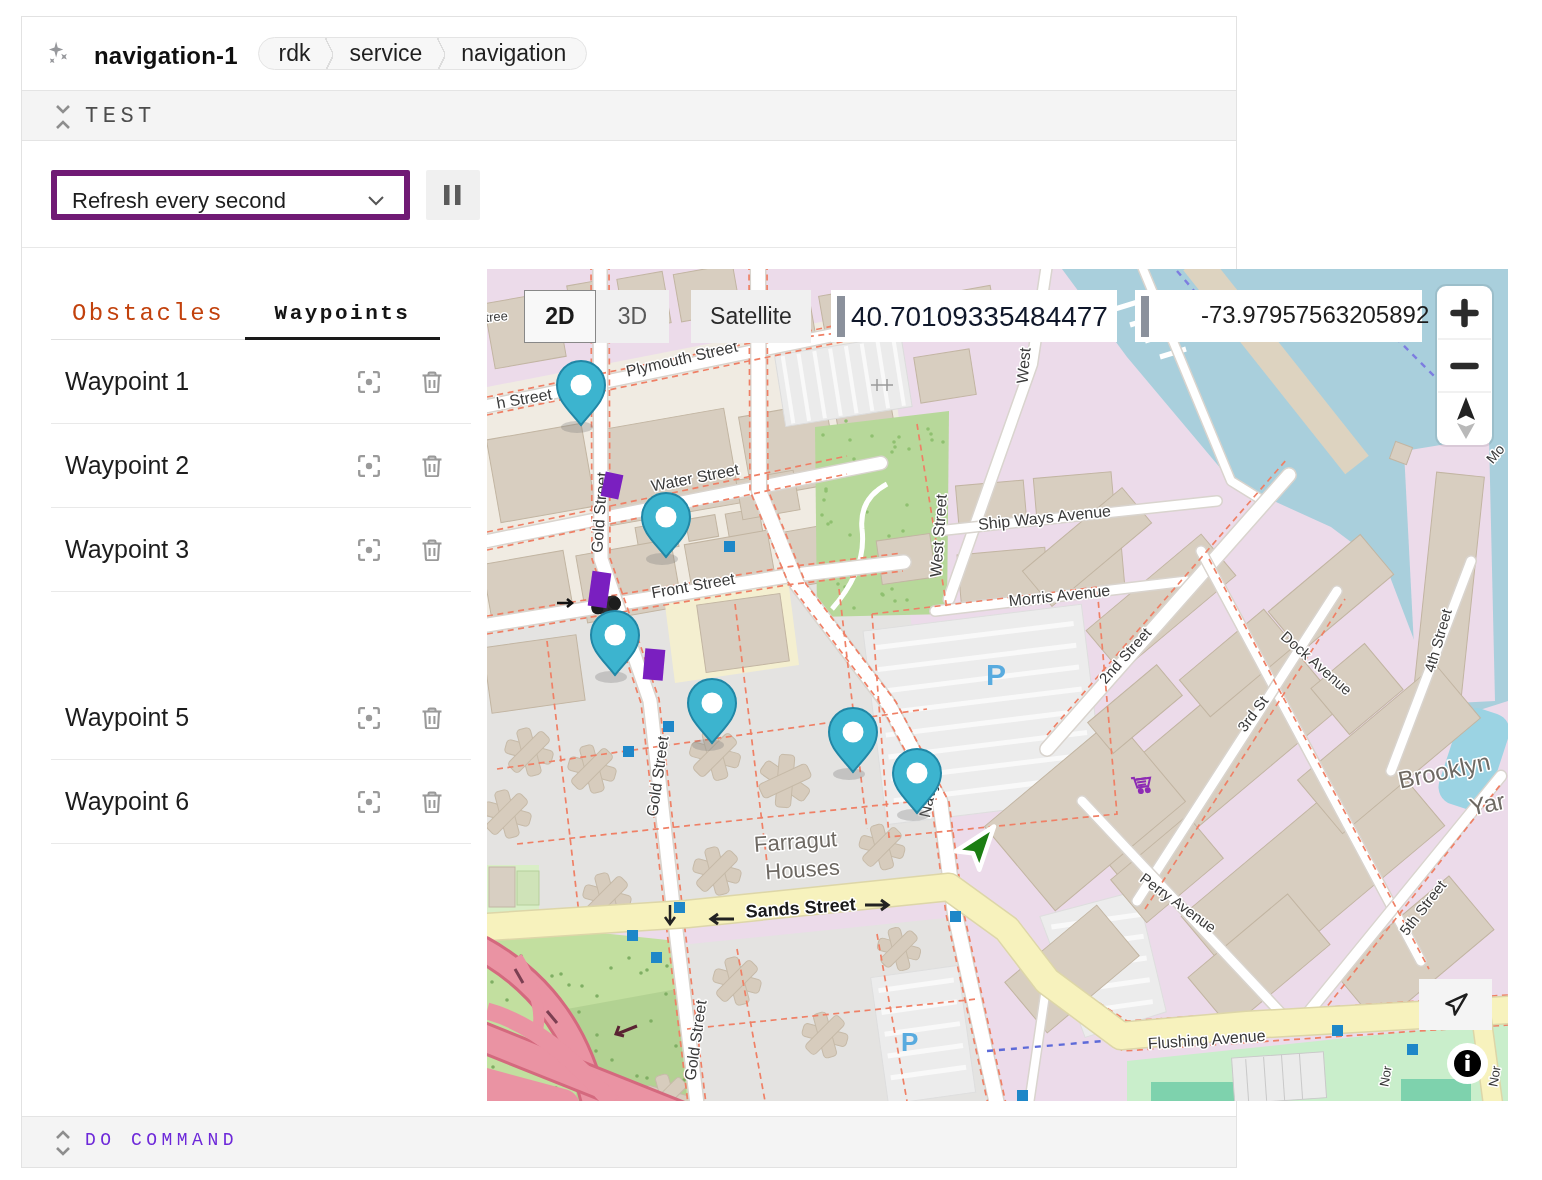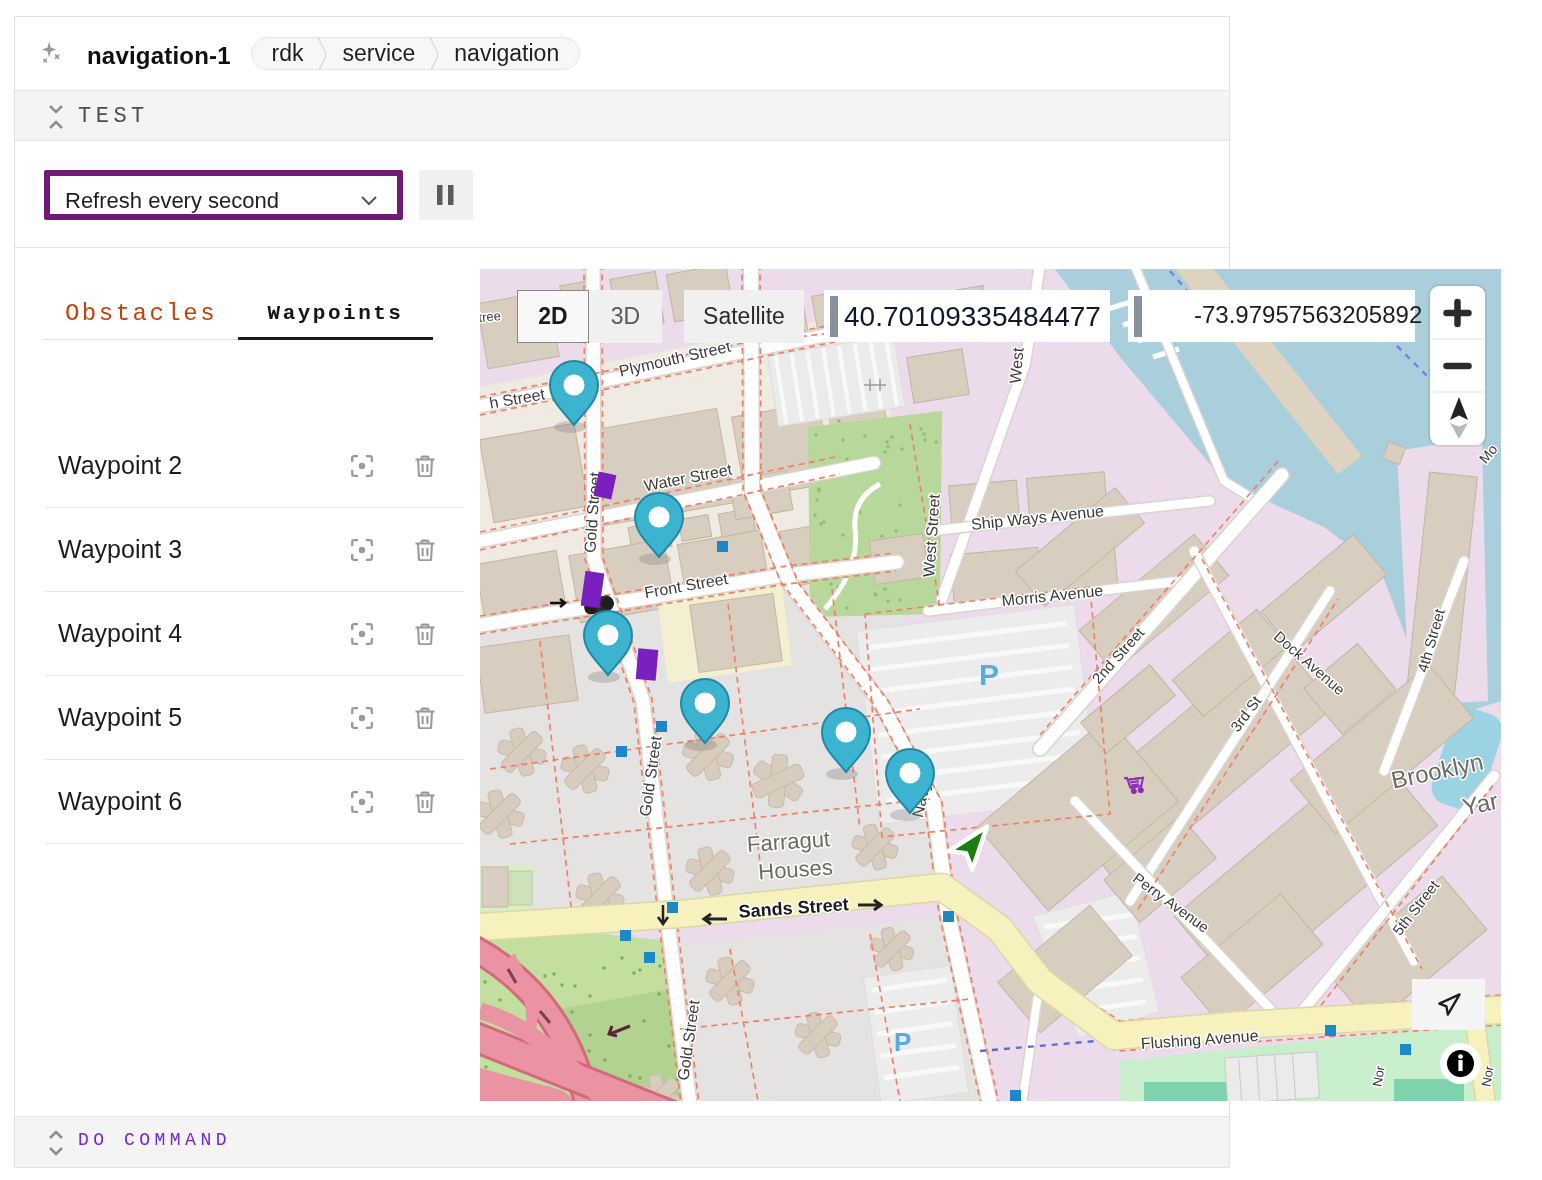--- a/index.html
+++ b/index.html
@@ -1,17 +1,17 @@
 <!DOCTYPE html>
 <html><head>
 <meta charset="utf-8">
 <style>
   * { margin:0; padding:0; box-sizing:border-box; }
   html,body { width:1542px; height:1180px; background:#fff; font-family:"Liberation Sans", sans-serif; }
-  .card { position:absolute; left:14px; top:16px; width:1216px; height:1152px; background:#fff; border:1px solid #e2e2e2; }
+  .card { position:absolute; left:21px; top:16px; width:1216px; height:1152px; background:#fff; border:1px solid #e2e2e2; }
   .hdr { position:absolute; left:0; top:0; width:100%; height:73px; background:#fff; }
   .title { position:absolute; left:72px; top:25px; font-size:24px; font-weight:bold; color:#0f0f0f; letter-spacing:0.2px;}
   .crumbs { position:absolute; left:236px; top:20px; height:33px; border:1px solid #e4e4e4; background:#f7f7f7; border-radius:17px; display:flex; overflow:hidden; padding:0 5px;}
   .crumb { font-size:23px; color:#1f1f1f; padding:0 14.5px; height:100%; display:flex; align-items:center; position:relative;}
   .csep { width:10px; height:33px; position:relative; }
   .csep:before { content:""; position:absolute; left:0; top:0; width:8px; height:16.5px; background:linear-gradient(to top right, transparent 48%, #ddd 48%, #ddd 58%, transparent 58%); }
   .csep:after { content:""; position:absolute; left:0; top:16.5px; width:8px; height:16.5px; background:linear-gradient(to bottom right, transparent 48%, #ddd 48%, #ddd 58%, transparent 58%); }
   .testbar { position:absolute; left:0; top:73px; width:100%; height:51px; background:#f4f4f4; border-top:1px solid #e4e4e4; border-bottom:1px solid #e4e4e4; }
   .testlabel { position:absolute; left:63px; top:13px; font-family:"Liberation Mono", monospace; font-size:22px; letter-spacing:4.5px; color:#4d4d4d; }
   .dobar { position:absolute; left:0; top:1099px; width:100%; height:51px; background:#f4f4f4; border-top:1px solid #e4e4e4; }
@@ -64,20 +64,41 @@
       <svg width="20" height="22" viewBox="0 0 20 22" style="position:absolute;left:17px;top:14px;">
           <rect x="1" y="1" width="5.5" height="20" fill="#5b5b5b"></rect>
           <rect x="12" y="1" width="5.5" height="20" fill="#5b5b5b"></rect>
         </svg>
     </div>
   </div>
   <div class="tabs">
     <div class="tab1">Obstacles</div>
     <div class="tab2">Waypoints</div>
   </div>
+  <div class="row" style="top:323px;">
+      <span>Waypoint 1</span>
+      <svg class="icon" style="left:307px;" viewBox="0 0 22 22">
+        <g fill="none" stroke="#9a9a9a" stroke-width="2.3">
+          <path d="M1.2 7 V3 a1.8 1.8 0 0 1 1.8-1.8 H7"></path>
+          <path d="M15 1.2 h4 a1.8 1.8 0 0 1 1.8 1.8 V7"></path>
+          <path d="M20.8 15 v4 a1.8 1.8 0 0 1 -1.8 1.8 H15"></path>
+          <path d="M7 20.8 H3 a1.8 1.8 0 0 1 -1.8-1.8 V15"></path>
+        </g>
+        <circle cx="11" cy="11" r="3.2" fill="#9a9a9a"></circle>
+      </svg>
+    <svg class="icon" style="left:370px;" viewBox="0 0 22 22">
+        <g fill="none" stroke="#9a9a9a" stroke-width="2.1">
+          <path d="M1.5 4.5 H20.5"></path>
+          <path d="M4 4.5 L4.9 20 a1.4 1.4 0 0 0 1.4 1.2 H15.7 a1.4 1.4 0 0 0 1.4-1.2 L18 4.5"></path>
+          <path d="M7.5 4.2 V2.8 a1.2 1.2 0 0 1 1.2-1.2 h4.6 a1.2 1.2 0 0 1 1.2 1.2 V4.2"></path>
+          <path d="M8.6 9 V17"></path>
+          <path d="M13.4 9 V17"></path>
+        </g>
+      </svg>
+    </div>
   <div class="row" style="top:407px;">
       <span>Waypoint 2</span>
       <svg class="icon" style="left:307px;" viewBox="0 0 22 22">
         <g fill="none" stroke="#9a9a9a" stroke-width="2.3">
           <path d="M1.2 7 V3 a1.8 1.8 0 0 1 1.8-1.8 H7"></path>
           <path d="M15 1.2 h4 a1.8 1.8 0 0 1 1.8 1.8 V7"></path>
           <path d="M20.8 15 v4 a1.8 1.8 0 0 1 -1.8 1.8 H15"></path>
           <path d="M7 20.8 H3 a1.8 1.8 0 0 1 -1.8-1.8 V15"></path>
         </g>
         <circle cx="11" cy="11" r="3.2" fill="#9a9a9a"></circle>
@@ -87,41 +108,20 @@
           <path d="M1.5 4.5 H20.5"></path>
           <path d="M4 4.5 L4.9 20 a1.4 1.4 0 0 0 1.4 1.2 H15.7 a1.4 1.4 0 0 0 1.4-1.2 L18 4.5"></path>
           <path d="M7.5 4.2 V2.8 a1.2 1.2 0 0 1 1.2-1.2 h4.6 a1.2 1.2 0 0 1 1.2 1.2 V4.2"></path>
           <path d="M8.6 9 V17"></path>
           <path d="M13.4 9 V17"></path>
         </g>
       </svg>
     </div>
   <div class="row" style="top:491px;">
       <span>Waypoint 3</span>
-      <svg class="icon" style="left:307px;" viewBox="0 0 22 22">
-        <g fill="none" stroke="#9a9a9a" stroke-width="2.3">
-          <path d="M1.2 7 V3 a1.8 1.8 0 0 1 1.8-1.8 H7"></path>
-          <path d="M15 1.2 h4 a1.8 1.8 0 0 1 1.8 1.8 V7"></path>
-          <path d="M20.8 15 v4 a1.8 1.8 0 0 1 -1.8 1.8 H15"></path>
-          <path d="M7 20.8 H3 a1.8 1.8 0 0 1 -1.8-1.8 V15"></path>
-        </g>
-        <circle cx="11" cy="11" r="3.2" fill="#9a9a9a"></circle>
-      </svg>
-    <svg class="icon" style="left:370px;" viewBox="0 0 22 22">
-        <g fill="none" stroke="#9a9a9a" stroke-width="2.1">
-          <path d="M1.5 4.5 H20.5"></path>
-          <path d="M4 4.5 L4.9 20 a1.4 1.4 0 0 0 1.4 1.2 H15.7 a1.4 1.4 0 0 0 1.4-1.2 L18 4.5"></path>
-          <path d="M7.5 4.2 V2.8 a1.2 1.2 0 0 1 1.2-1.2 h4.6 a1.2 1.2 0 0 1 1.2 1.2 V4.2"></path>
-          <path d="M8.6 9 V17"></path>
-          <path d="M13.4 9 V17"></path>
-        </g>
-      </svg>
-    </div>
-  <div class="row" style="top:575px;">
-      <span>Waypoint 4</span>
       <svg class="icon" style="left:307px;" viewBox="0 0 22 22">
         <g fill="none" stroke="#9a9a9a" stroke-width="2.3">
           <path d="M1.2 7 V3 a1.8 1.8 0 0 1 1.8-1.8 H7"></path>
           <path d="M15 1.2 h4 a1.8 1.8 0 0 1 1.8 1.8 V7"></path>
           <path d="M20.8 15 v4 a1.8 1.8 0 0 1 -1.8 1.8 H15"></path>
           <path d="M7 20.8 H3 a1.8 1.8 0 0 1 -1.8-1.8 V15"></path>
         </g>
         <circle cx="11" cy="11" r="3.2" fill="#9a9a9a"></circle>
       </svg>
     <svg class="icon" style="left:370px;" viewBox="0 0 22 22">

